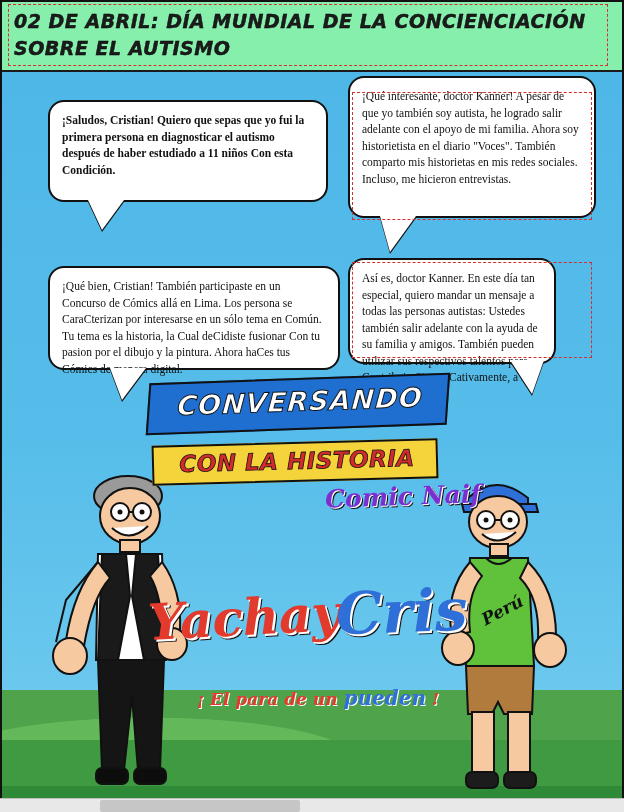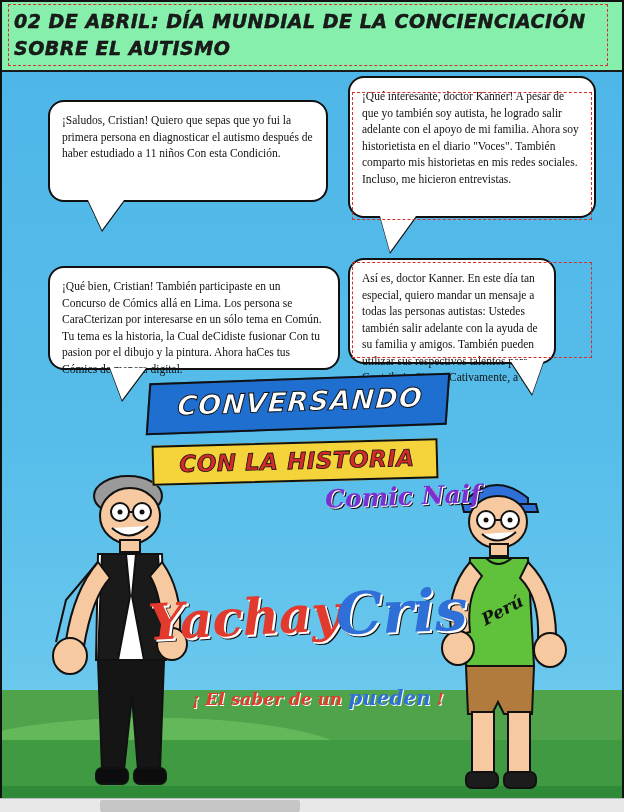--- a/index.html
+++ b/index.html
@@ -105,21 +105,21 @@
     padding: 10px 12px;
     font-family: "Liberation Serif", serif;
     font-size: 11.5px;
     line-height: 16.5px;
     color: #111;
   }
   .balloon .tail {
     position: absolute;
     width: 0; height: 0;
   }
-  #balloon-1 { left: 48px;  top: 100px; width: 280px; height: 102px; }
+  #balloon-1 { left: 48px;  top: 100px; width: 280px; height: 102px; font-weight: bold; }
   #balloon-1 .tail {
     left: 38px; top: 98px;
     border-left: 14px solid transparent;
     border-right: 22px solid transparent;
     border-top: 30px solid #fff;
     filter: drop-shadow(0 2px 0 #111);
   }
   #balloon-2 { left: 348px; top: 76px;  width: 248px; height: 142px; }
   #balloon-2 .tail {
     left: 30px; top: 138px;
@@ -395,21 +395,21 @@
   </div>
   <div class="title-comic">Comic Naif</div>
 
   <div class="logo">
     <span class="yachay">Yachay</span>
     <span class="cris">Cris</span>
     <span class="peru">Perú</span>
   </div>
 
   <div class="tagline">
-    <span>¡ El saber de un </span><span class="word-autista">pueden</span><span> !</span>
+    <span>¡ El para de un </span><span class="word-autista">pueden</span><span> !</span>
   </div>
 
   <div class="page-border"></div>
 
   <div class="scrollbar">
     <div class="thumb"></div>
   </div>
 
 </div>
 

